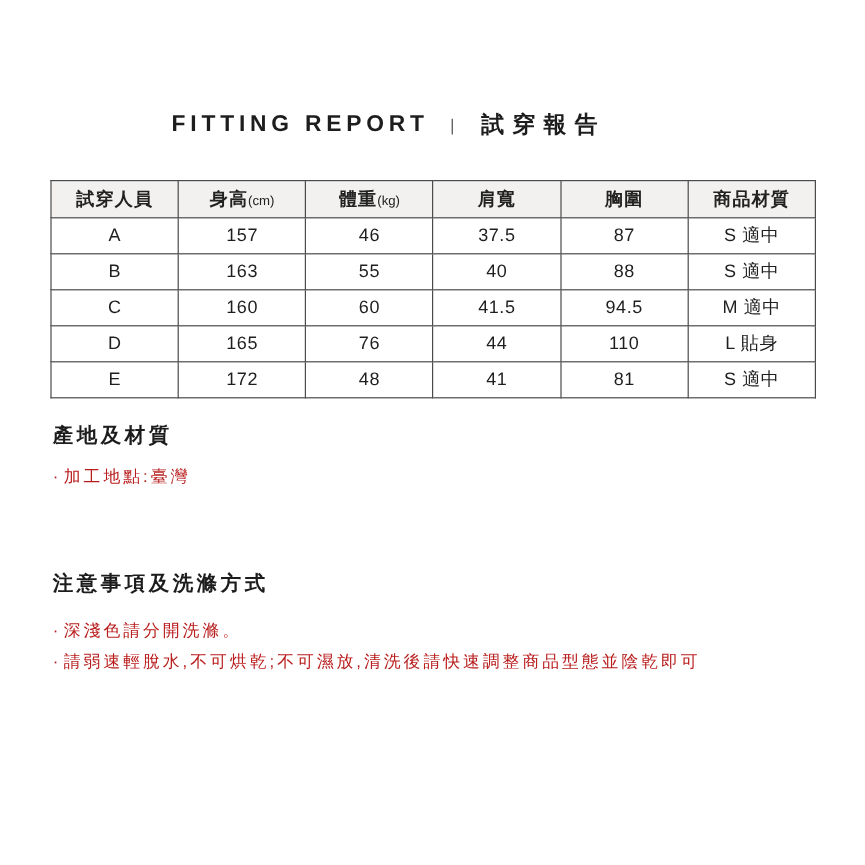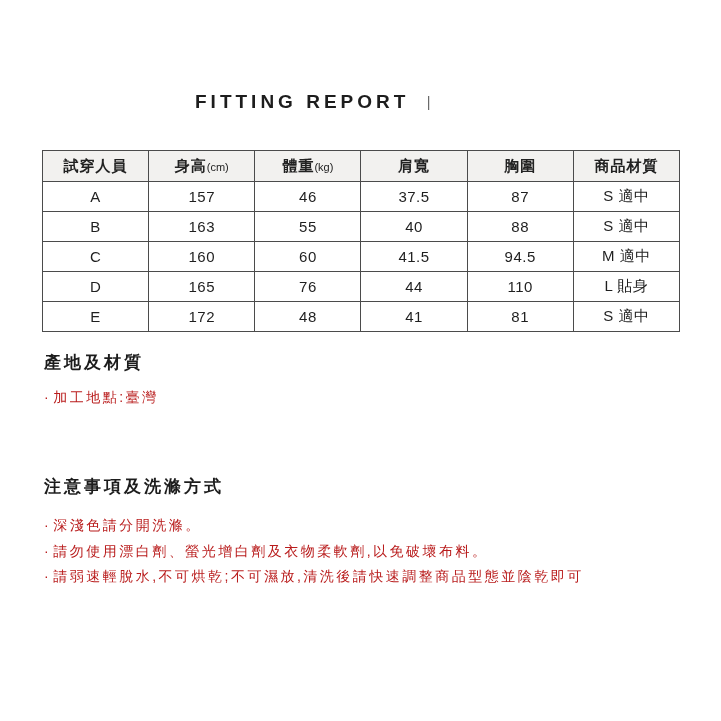--- a/index.html
+++ b/index.html
@@ -67,20 +67,21 @@
     color: #b91c1c; line-height: 25.5px; white-space: nowrap;
   }
   .dot { margin-right: 2px; }
 </style>
 </head>
 <body>
 
 <div class="title-row">
   <span class="title-en">FITTING REPORT</span>
   <span class="title-divider">|</span>
+  <span class="title-zh">試穿報告</span>
 </div>
 
 <table class="fit-table">
   <thead>
     <tr>
       <th><span>試穿人員</span><span class="unit"></span></th>
       <th><span>身高</span><span class="unit">(cm)</span></th>
       <th><span>體重</span><span class="unit">(kg)</span></th>
       <th><span>肩寬</span><span class="unit"></span></th>
       <th><span>胸圍</span><span class="unit"></span></th>
@@ -135,16 +136,15 @@
   <div class="section-heading">產地及材質</div>
   <div class="section-items">
     <div class="section-item"><span class="dot">·</span><span>加工地點:臺灣</span></div>
   </div>
 </div>
 
 <div class="section" id="section-care">
   <div class="section-heading">注意事項及洗滌方式</div>
   <div class="section-items" style="margin-top:15px;">
     <div class="section-item"><span class="dot">·</span><span>深淺色請分開洗滌。</span></div>
-    <div class="section-item"><span class="dot">·</span><span>請勿使用漂白劑、螢光增白劑及衣物柔軟劑,以免破壞布料。</span></div>
     <div class="section-item"><span class="dot">·</span><span>請弱速輕脫水,不可烘乾;不可濕放,清洗後請快速調整商品型態並陰乾即可</span></div>
   </div>
 </div>
 
 </body></html>

